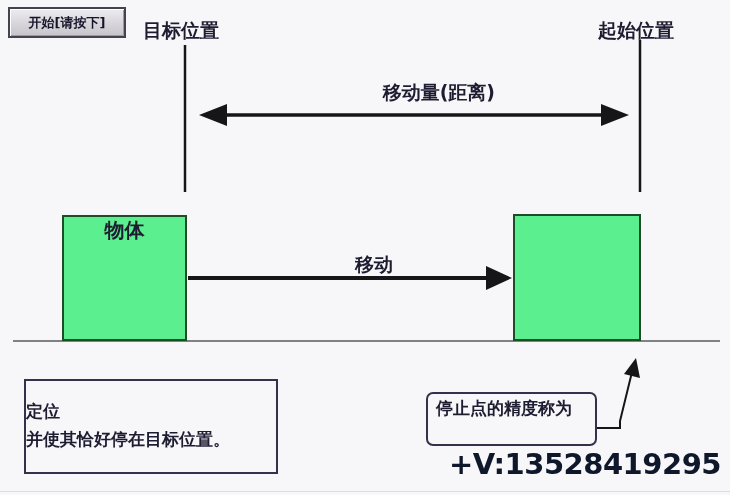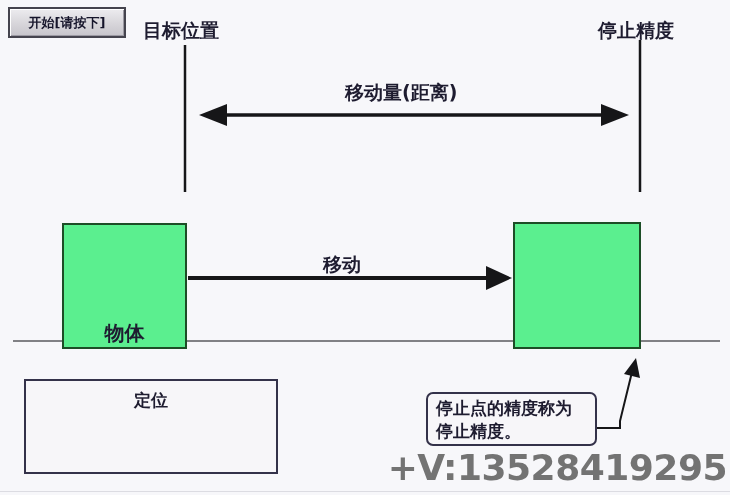--- a/index.html
+++ b/index.html
@@ -21,37 +21,37 @@
   .start-btn{
     left:8px;top:7px;width:118px;height:31px;
     background:linear-gradient(180deg,#edecef 0%,#d7d5da 55%,#c7c5cb 100%);
     border:2px solid #45444e;
     box-shadow:inset 1px 1px 0 #ffffff, inset -1px -1px 0 #9b99a2;
     display:flex;align-items:center;justify-content:center;
     font-size:13px;font-weight:bold;color:#15142a;cursor:pointer;padding:0;
     font-family:"DejaVu Sans","Liberation Sans",sans-serif;
   }
   .pos-label{font-size:19px;font-weight:bold;white-space:nowrap;}
-  .mid-label{font-size:19px;font-weight:bold;white-space:nowrap;text-align:left;margin-left:10px;}
+  .mid-label{font-size:19px;font-weight:bold;white-space:nowrap;text-align:right;}
   .green-box{
     background:var(--green);border:2px solid var(--green-border);
-    box-sizing:border-box;display:flex;align-items:flex-end;justify-content:center;margin-top:8px;
+    box-sizing:border-box;display:flex;align-items:flex-start;justify-content:center;
   }
   .obj-label{font-size:20px;font-weight:bold;}
   .note-box{
     background:var(--note-bg);border:2px solid #34324a;box-sizing:border-box;
     font-size:17px;font-weight:bold;line-height:28px;
   }
-  .note-positioning{left:24px;top:379px;width:254px;height:95px;text-align:center;padding-top:5px;}
+  .note-positioning{left:24px;top:379px;width:254px;height:95px;padding-top:16px;}
   .note-stop{
     left:426px;top:392px;width:171px;height:54px;border-radius:7px;
     padding:3px 8px 0 8px;line-height:23px;text-align:left;
   }
   .watermark{
-    right:3px;top:447px;font-size:36px;font-weight:800;color:#737373;
+    right:9px;top:447px;font-size:29px;font-weight:800;color:#0f172a;
     letter-spacing:-0.5px;white-space:nowrap;
   }
   .bottom-edge{left:0;top:491px;width:730px;height:1px;background:#dcdce2;}
 </style>
 </head>
 <body>
 
 <div class="canvas">
 
   <svg class="overlay">
@@ -74,37 +74,37 @@
 
     <g>
       <polyline class="shaft" points="597,428 620,428 620,421 632,372" stroke-width="2"></polyline>
       <polygon class="head" points="636,358 640,378 624,374"></polygon>
     </g>
   </svg>
 
   <button class="abs start-btn">开始[请按下]</button>
 
   <div class="abs pos-label" style="left:143px;top:18px;">目标位置</div>
-  <div class="abs pos-label" style="left:598px;top:18px;">停止精度</div>
+  <div class="abs pos-label" style="left:598px;top:18px;">起始位置</div>
 
   <div class="abs mid-label" style="left:335px;top:80px;width:160px;">移动量(距离)</div>
 
   <div class="abs green-box" style="left:62px;top:215px;width:125px;height:126px;">
     <span class="obj-label">物体</span>
   </div>
 
   <div class="abs mid-label" style="left:313px;top:252px;width:80px;">移动</div>
 
   <div class="abs green-box" style="left:513px;top:214px;width:128px;height:127px;"></div>
 
   <div class="abs note-box note-positioning">
     <div>定位</div>
+    <div>并使其恰好停在目标位置。</div>
   </div>
 
   <div class="abs note-box note-stop">
     <div>停止点的精度称为</div>
-    <div>停止精度。</div>
   </div>
 
   <div class="abs watermark">+V:13528419295</div>
 
   <div class="abs bottom-edge"></div>
 </div>
 
 </body></html>

